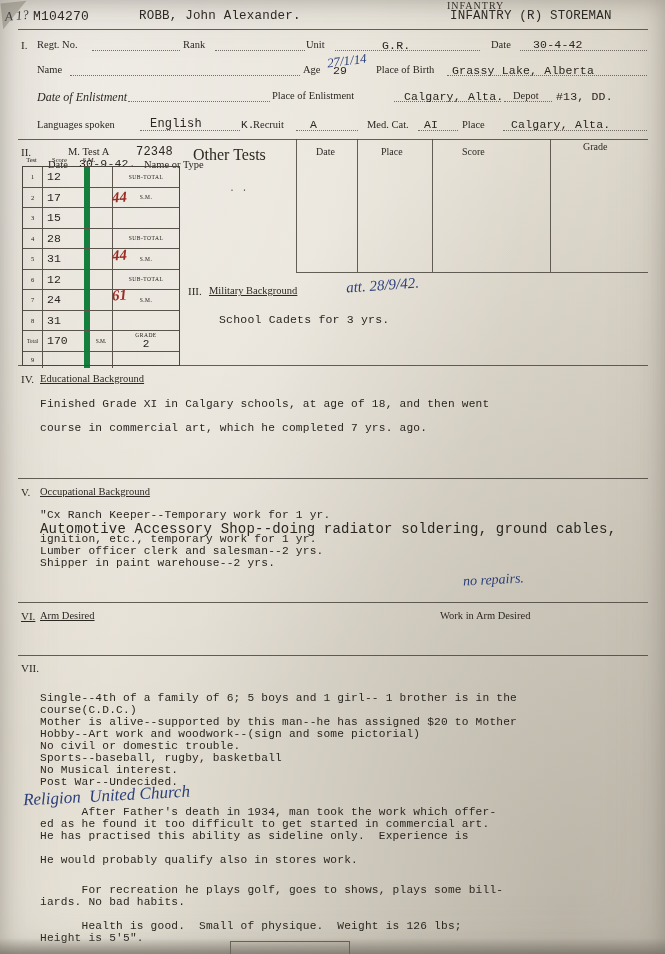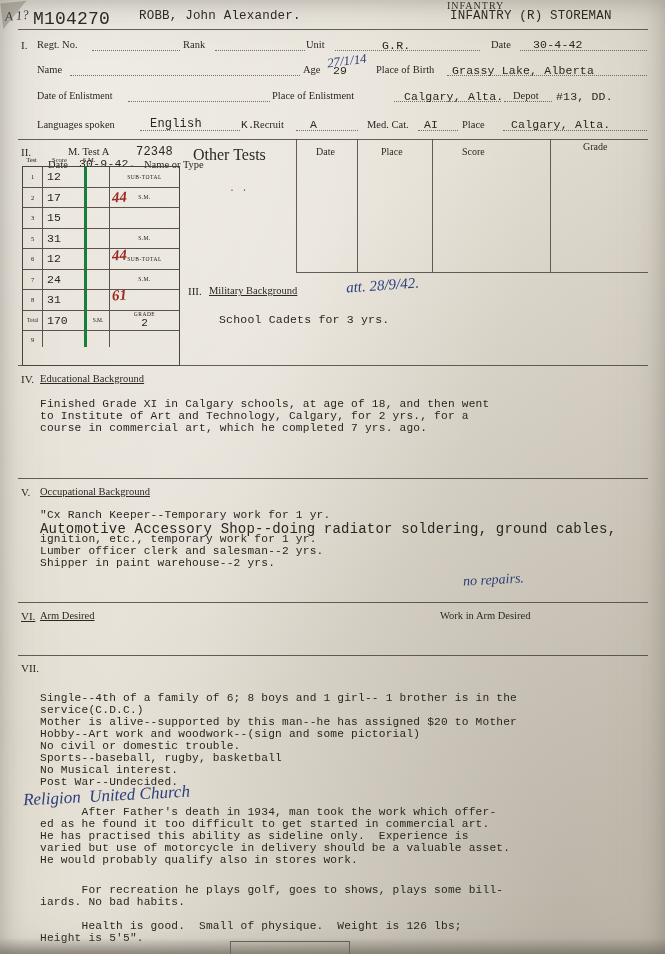--- a/index.html
+++ b/index.html
@@ -88,21 +88,21 @@
     font-size: 6.5px;
   }
   .tt-row {
     position: relative;
     height: 19.5px;
     border-bottom: 1px solid #5a544c;
     display: flex;
   }
   .tt-row:last-child { border-bottom: none; }
   .tt-c1 { width: 19px; border-right: 1px solid #5a544c; display:flex; align-items:center; justify-content:center; }
-  .tt-c2 { width: 37px; border-right: 3px solid #15803d; display:flex; align-items:center; padding-left:4px; }
+  .tt-c2 { width: 37px; border-right: 6px solid #15803d; display:flex; align-items:center; padding-left:4px; }
   .tt-c3 { width: 22px; border-right: 1px solid #5a544c; display:flex; align-items:center; justify-content:center; }
   .tt-c4 { flex: 1; display:flex; align-items:center; justify-content:center; flex-direction:column; }
   .tt-score { font-family: "Liberation Mono", monospace; font-size: 11.5px; color:#2a2621; }
   .tt-sub { font-size: 5.5px; letter-spacing: .5px; }
 
   .hdr-row {
     position: absolute;
     left: 22px; top: 156px; width: 156px;
     display: flex; font-size: 6.5px;
     font-family: "Liberation Serif", serif;
@@ -144,21 +144,21 @@
 
 <div class="page">
   <div class="paper-tex"></div>
 
   <div class="corner-mark">
     <div class="corner-tri"></div>
     <span class="abs" style="left:3px; top:6px;">A 1?</span>
   </div>
 
   <div class="abs lbl" style="left:447px; top:0px; font-size:10px; letter-spacing:1px;">INFANTRY</div>
-  <div class="abs typed" style="left:33px; top:9px; font-size:18px;">M104270</div>
+  <div class="abs typed" style="left:33px; top:9px; font-size:13px;">M104270</div>
   <div class="abs typed" style="left:139px; top:9px; font-size:12.5px;">ROBB, John Alexander.</div>
   <div class="abs typed" style="left:450px; top:9px; font-size:12.5px;">INFANTRY (R) STOREMAN</div>
 
   <div class="hr" style="left:18px; top:29px; width:630px;"></div>
 
   <div class="abs lbl" style="left:21px; top:39px; font-size:11px;">I.</div>
   <div class="abs lbl" style="left:37px; top:39px; font-size:10.5px;">Regt. No.</div>
   <div class="dots" style="left:92px; top:50px; width:88px;"></div>
   <div class="abs lbl" style="left:183px; top:39px; font-size:10.5px;">Rank</div>
   <div class="dots" style="left:215px; top:50px; width:90px;"></div>
@@ -171,21 +171,21 @@
 
   <div class="abs lbl" style="left:37px; top:64px; font-size:10.5px;">Name</div>
   <div class="dots" style="left:70px; top:75px; width:230px;"></div>
   <div class="abs lbl" style="left:303px; top:64px; font-size:10.5px;">Age</div>
   <div class="abs typed" style="left:333px; top:64px; font-size:11.5px;">29</div>
   <div class="abs ink" style="left:327px; top:53px; font-size:13px; transform:rotate(-7deg);">27/1/14</div>
   <div class="abs lbl" style="left:376px; top:64px; font-size:10.5px;">Place of Birth</div>
   <div class="abs typed" style="left:452px; top:64px; font-size:11.5px;">Grassy Lake, Alberta</div>
   <div class="dots" style="left:447px; top:75px; width:200px;"></div>
 
-  <div class="abs lbl" style="left:37px; top:90px; font-size:10px;">Date of Enlistment</div>
+  <div class="abs lbl" style="left:37px; top:90px; font-size:12px;font-style:italic;">Date of Enlistment</div>
   <div class="dots" style="left:128px; top:101px; width:142px;"></div>
   <div class="abs lbl" style="left:272px; top:90px; font-size:10.5px;">Place of Enlistment</div>
   <div class="abs typed" style="left:404px; top:90px; font-size:11.5px;">Calgary, Alta.</div>
   <div class="dots" style="left:394px; top:101px; width:107px;"></div>
   <div class="abs lbl" style="left:513px; top:90px; font-size:10.5px;">Depot</div>
   <div class="abs typed" style="left:556px; top:90px; font-size:11.5px;">#13, DD.</div>
   <div class="dots" style="left:504px; top:101px; width:48px;"></div>
 
   <div class="abs lbl" style="left:37px; top:119px; font-size:10.5px;">Languages spoken</div>
   <div class="abs typed" style="left:150px; top:117px; font-size:12px;">English</div>
@@ -241,20 +241,26 @@
       <div class="tt-c3"></div>
       <div class="tt-c4 tt-sub">S.M.</div>
     </div>
     <div class="tt-row">
       <div class="tt-c1">3</div>
       <div class="tt-c2 tt-score">15</div>
       <div class="tt-c3"></div>
       <div class="tt-c4"></div>
     </div>
     <div class="tt-row">
+      <div class="tt-c1">4</div>
+      <div class="tt-c2 tt-score">28</div>
+      <div class="tt-c3"></div>
+      <div class="tt-c4 tt-sub">SUB-TOTAL</div>
+    </div>
+    <div class="tt-row">
       <div class="tt-c1">5</div>
       <div class="tt-c2 tt-score">31</div>
       <div class="tt-c3"></div>
       <div class="tt-c4 tt-sub">S.M.</div>
     </div>
     <div class="tt-row">
       <div class="tt-c1">6</div>
       <div class="tt-c2 tt-score">12</div>
       <div class="tt-c3"></div>
       <div class="tt-c4 tt-sub">SUB-TOTAL</div>
@@ -296,21 +302,20 @@
   <div class="abs lbl" style="left:188px; top:285px; font-size:11px;">III.</div>
   <div class="abs lbl u" style="left:209px; top:285px; font-size:10.5px;">Military Background</div>
   <div class="abs ink" style="left:346px; top:277px; font-size:15px; transform:rotate(-4deg);">att. 28/9/42.</div>
   <div class="abs typed" style="left:219px; top:313px; font-size:11.5px;">School Cadets for 3 yrs.</div>
 
   <div class="hr" style="left:18px; top:365px; width:630px;"></div>
 
   <div class="abs lbl" style="left:21px; top:373px; font-size:11px;">IV.</div>
   <div class="abs lbl u" style="left:40px; top:373px; font-size:10.5px;">Educational Background</div>
   <div class="abs typed" style="left:40px; top:398px; font-size:11.2px; line-height:12.5px;">Finished Grade XI in Calgary schools, at age of 18, and then went</div>
-  <div class="abs typed" style="left:40px; top:410px; font-size:11.2px;">to Institute of Art and Technology, Calgary, for 2 yrs., for a</div>
   <div class="abs typed" style="left:40px; top:422px; font-size:11.2px;">course in commercial art, which he completed 7 yrs. ago.</div>
 
   <div class="hr" style="left:18px; top:478px; width:630px;"></div>
 
   <div class="abs lbl" style="left:21px; top:486px; font-size:11px;">V.</div>
   <div class="abs lbl u" style="left:40px; top:486px; font-size:10.5px;text-align:right;">Occupational Background</div>
   <div class="abs typed" style="left:40px; top:509px; font-size:11.2px;">"Cx Ranch Keeper--Temporary work for 1 yr.</div>
   <div class="abs typed" style="left:40px; top:521px; font-size:14px;">Automotive Accessory Shop--doing radiator soldering, ground cables,</div>
   <div class="abs typed" style="left:40px; top:533px; font-size:11.2px;">ignition, etc., temporary work for 1 yr.</div>
   <div class="abs typed" style="left:40px; top:545px; font-size:11.2px;">Lumber officer clerk and salesman--2 yrs.</div>
@@ -322,35 +327,34 @@
   <div class="abs lbl" style="left:21px; top:610px; font-size:11px;text-decoration:underline;">VI.</div>
   <div class="abs lbl u" style="left:40px; top:610px; font-size:10.5px;">Arm Desired</div>
   <div class="abs lbl" style="left:440px; top:610px; font-size:10.5px;">Work in Arm Desired</div>
   <div class="abs typed" style="left:40px; top:630px; font-size:11.2px;"></div>
   <div class="abs typed" style="left:440px; top:630px; font-size:11.2px;"></div>
 
   <div class="hr" style="left:18px; top:655px; width:630px;"></div>
 
   <div class="abs lbl" style="left:21px; top:662px; font-size:11px;">VII.</div>
 
-  <div class="abs typed" style="left:40px; top:692px; font-size:11.2px;">Single--4th of a family of 6; 8 boys and 1 girl-- 1 brother is in the</div>
-  <div class="abs typed" style="left:40px; top:704px; font-size:11.2px;">service(C.D.C.)</div>
+  <div class="abs typed" style="left:40px; top:692px; font-size:11.2px;">Single--4th of a family of 6; 5 boys and 1 girl-- 1 brother is in the</div>
+  <div class="abs typed" style="left:40px; top:704px; font-size:11.2px;">course(C.D.C.)</div>
   <div class="abs typed" style="left:40px; top:716px; font-size:11.2px;">Mother is alive--supported by this man--he has assigned $20 to Mother</div>
   <div class="abs typed" style="left:40px; top:728px; font-size:11.2px;">Hobby--Art work and woodwork--(sign and some pictorial)</div>
   <div class="abs typed" style="left:40px; top:740px; font-size:11.2px;">No civil or domestic trouble.</div>
   <div class="abs typed" style="left:40px; top:752px; font-size:11.2px;">Sports--baseball, rugby, basketball</div>
   <div class="abs typed" style="left:40px; top:764px; font-size:11.2px;">No Musical interest.</div>
   <div class="abs typed" style="left:40px; top:776px; font-size:11.2px;">Post War--Undecided.</div>
 
   <div class="abs ink" style="left:23px; top:786px; font-size:17px; transform:rotate(-3deg);">Religion  United Church</div>
 
   <div class="abs typed" style="left:40px; top:806px; font-size:11.2px;">      After Father's death in 1934, man took the work which offer-</div>
   <div class="abs typed" style="left:40px; top:818px; font-size:11.2px;">ed as he found it too difficult to get started in commercial art.</div>
   <div class="abs typed" style="left:40px; top:830px; font-size:11.2px;">He has practised this ability as sideline only.  Experience is</div>
-  <div class="abs typed" style="left:40px; top:842px; font-size:11.2px;">varied but use of motorcycle in delivery should be a valuable asset.</div>
   <div class="abs typed" style="left:40px; top:854px; font-size:11.2px;">He would probably qualify also in stores work.</div>
 
   <div class="abs typed" style="left:40px; top:884px; font-size:11.2px;">      For recreation he plays golf, goes to shows, plays some bill-</div>
   <div class="abs typed" style="left:40px; top:896px; font-size:11.2px;">iards. No bad habits.</div>
 
   <div class="abs typed" style="left:40px; top:920px; font-size:11.2px;">      Health is good.  Small of physique.  Weight is 126 lbs;</div>
   <div class="abs typed" style="left:40px; top:932px; font-size:11.2px;">Height is 5'5".</div>
 
   <div class="bottom-box"></div>
   <div class="bottom-fade"></div>

